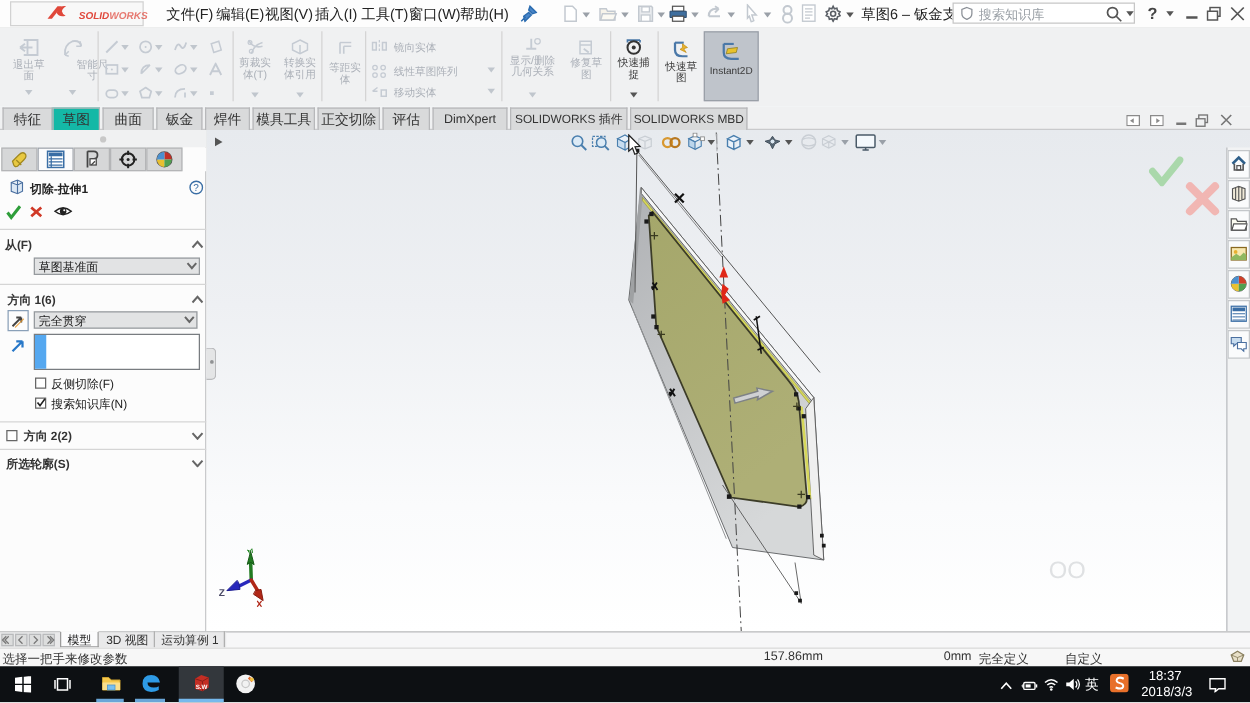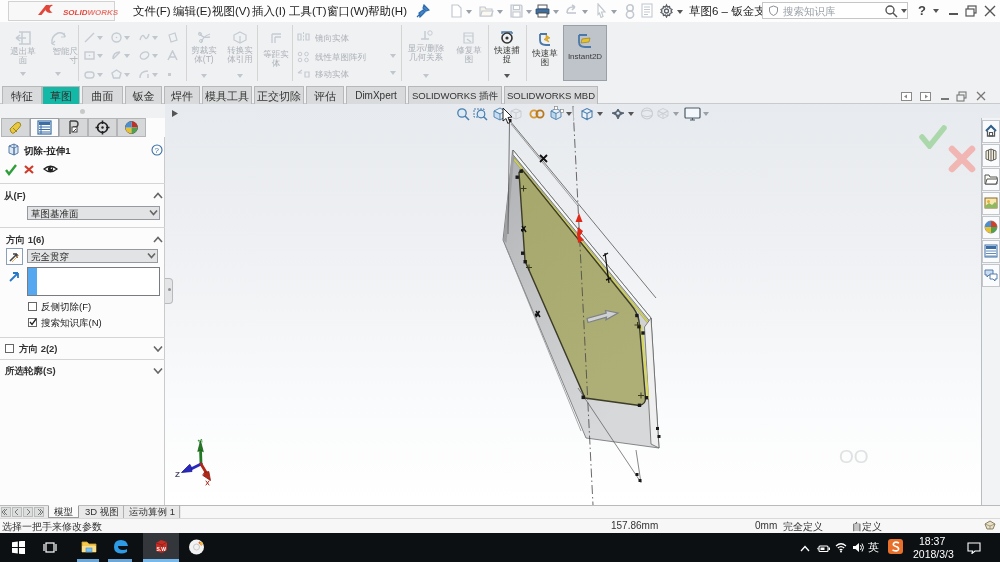--- a/index.html
+++ b/index.html
@@ -104,21 +104,21 @@
 <svg class="ab" style="left:13px;top:30px;" width="20" height="17" viewBox="0 0 20 17">
       <path d="M6 2 H17 V14 H6 M9 2 V14" fill="none" stroke="#c5cbd3" stroke-width="1.5"></path>
       <path d="M13 8 L3 8 M3 8 L7 5 M3 8 L7 11" stroke="#c5cbd3" stroke-width="1.5" fill="none"></path>
     </svg>
     <div class="tx glab" style="left:0px;top:47px;width:46px;">退出草<br>面</div>
     <div class="car" style="left:20px;top:72px;border-top-color:#c0c6cd;"></div>
     <svg class="ab" style="left:49px;top:30px;" width="18" height="17" viewBox="0 0 18 17">
       <path d="M3 14 Q2 6 9 3 Q15 2 16 7" fill="none" stroke="#c5cbd3" stroke-width="1.5"></path>
       <path d="M3 14 L6 11 M3 14 L6 15 M16 7 L12 7 M16 7 L15 3" stroke="#c5cbd3" stroke-width="1.2" fill="none"></path>
     </svg>
-    <div class="tx glab" style="left:32px;top:47px;width:46px;text-align:right;">智能尺<br>寸</div>
+    <div class="tx glab" style="left:51px;top:47px;width:46px;">智能尺<br>寸</div>
     <div class="car" style="left:55px;top:72px;border-top-color:#c0c6cd;"></div>
     <div class="sep" style="left:78px;top:25px;height:56px;"></div>
     <svg class="ab" style="left:84px;top:32px;" width="11" height="11" viewBox="0 0 11 11">
       <line x1="1" y1="10" x2="10" y2="1" stroke="#c5cbd3" stroke-width="1.5"></line>
     </svg>
     <div class="car" style="left:97px;top:36px;border-top-color:#c0c6cd;"></div>
     <svg class="ab" style="left:111px;top:32px;" width="11" height="11" viewBox="0 0 11 11">
       <circle cx="5.5" cy="5.5" r="4.5" fill="none" stroke="#c5cbd3" stroke-width="1.4"></circle>
       <circle cx="5.5" cy="5.5" r="0.8" fill="#c5cbd3"></circle>
     </svg>

